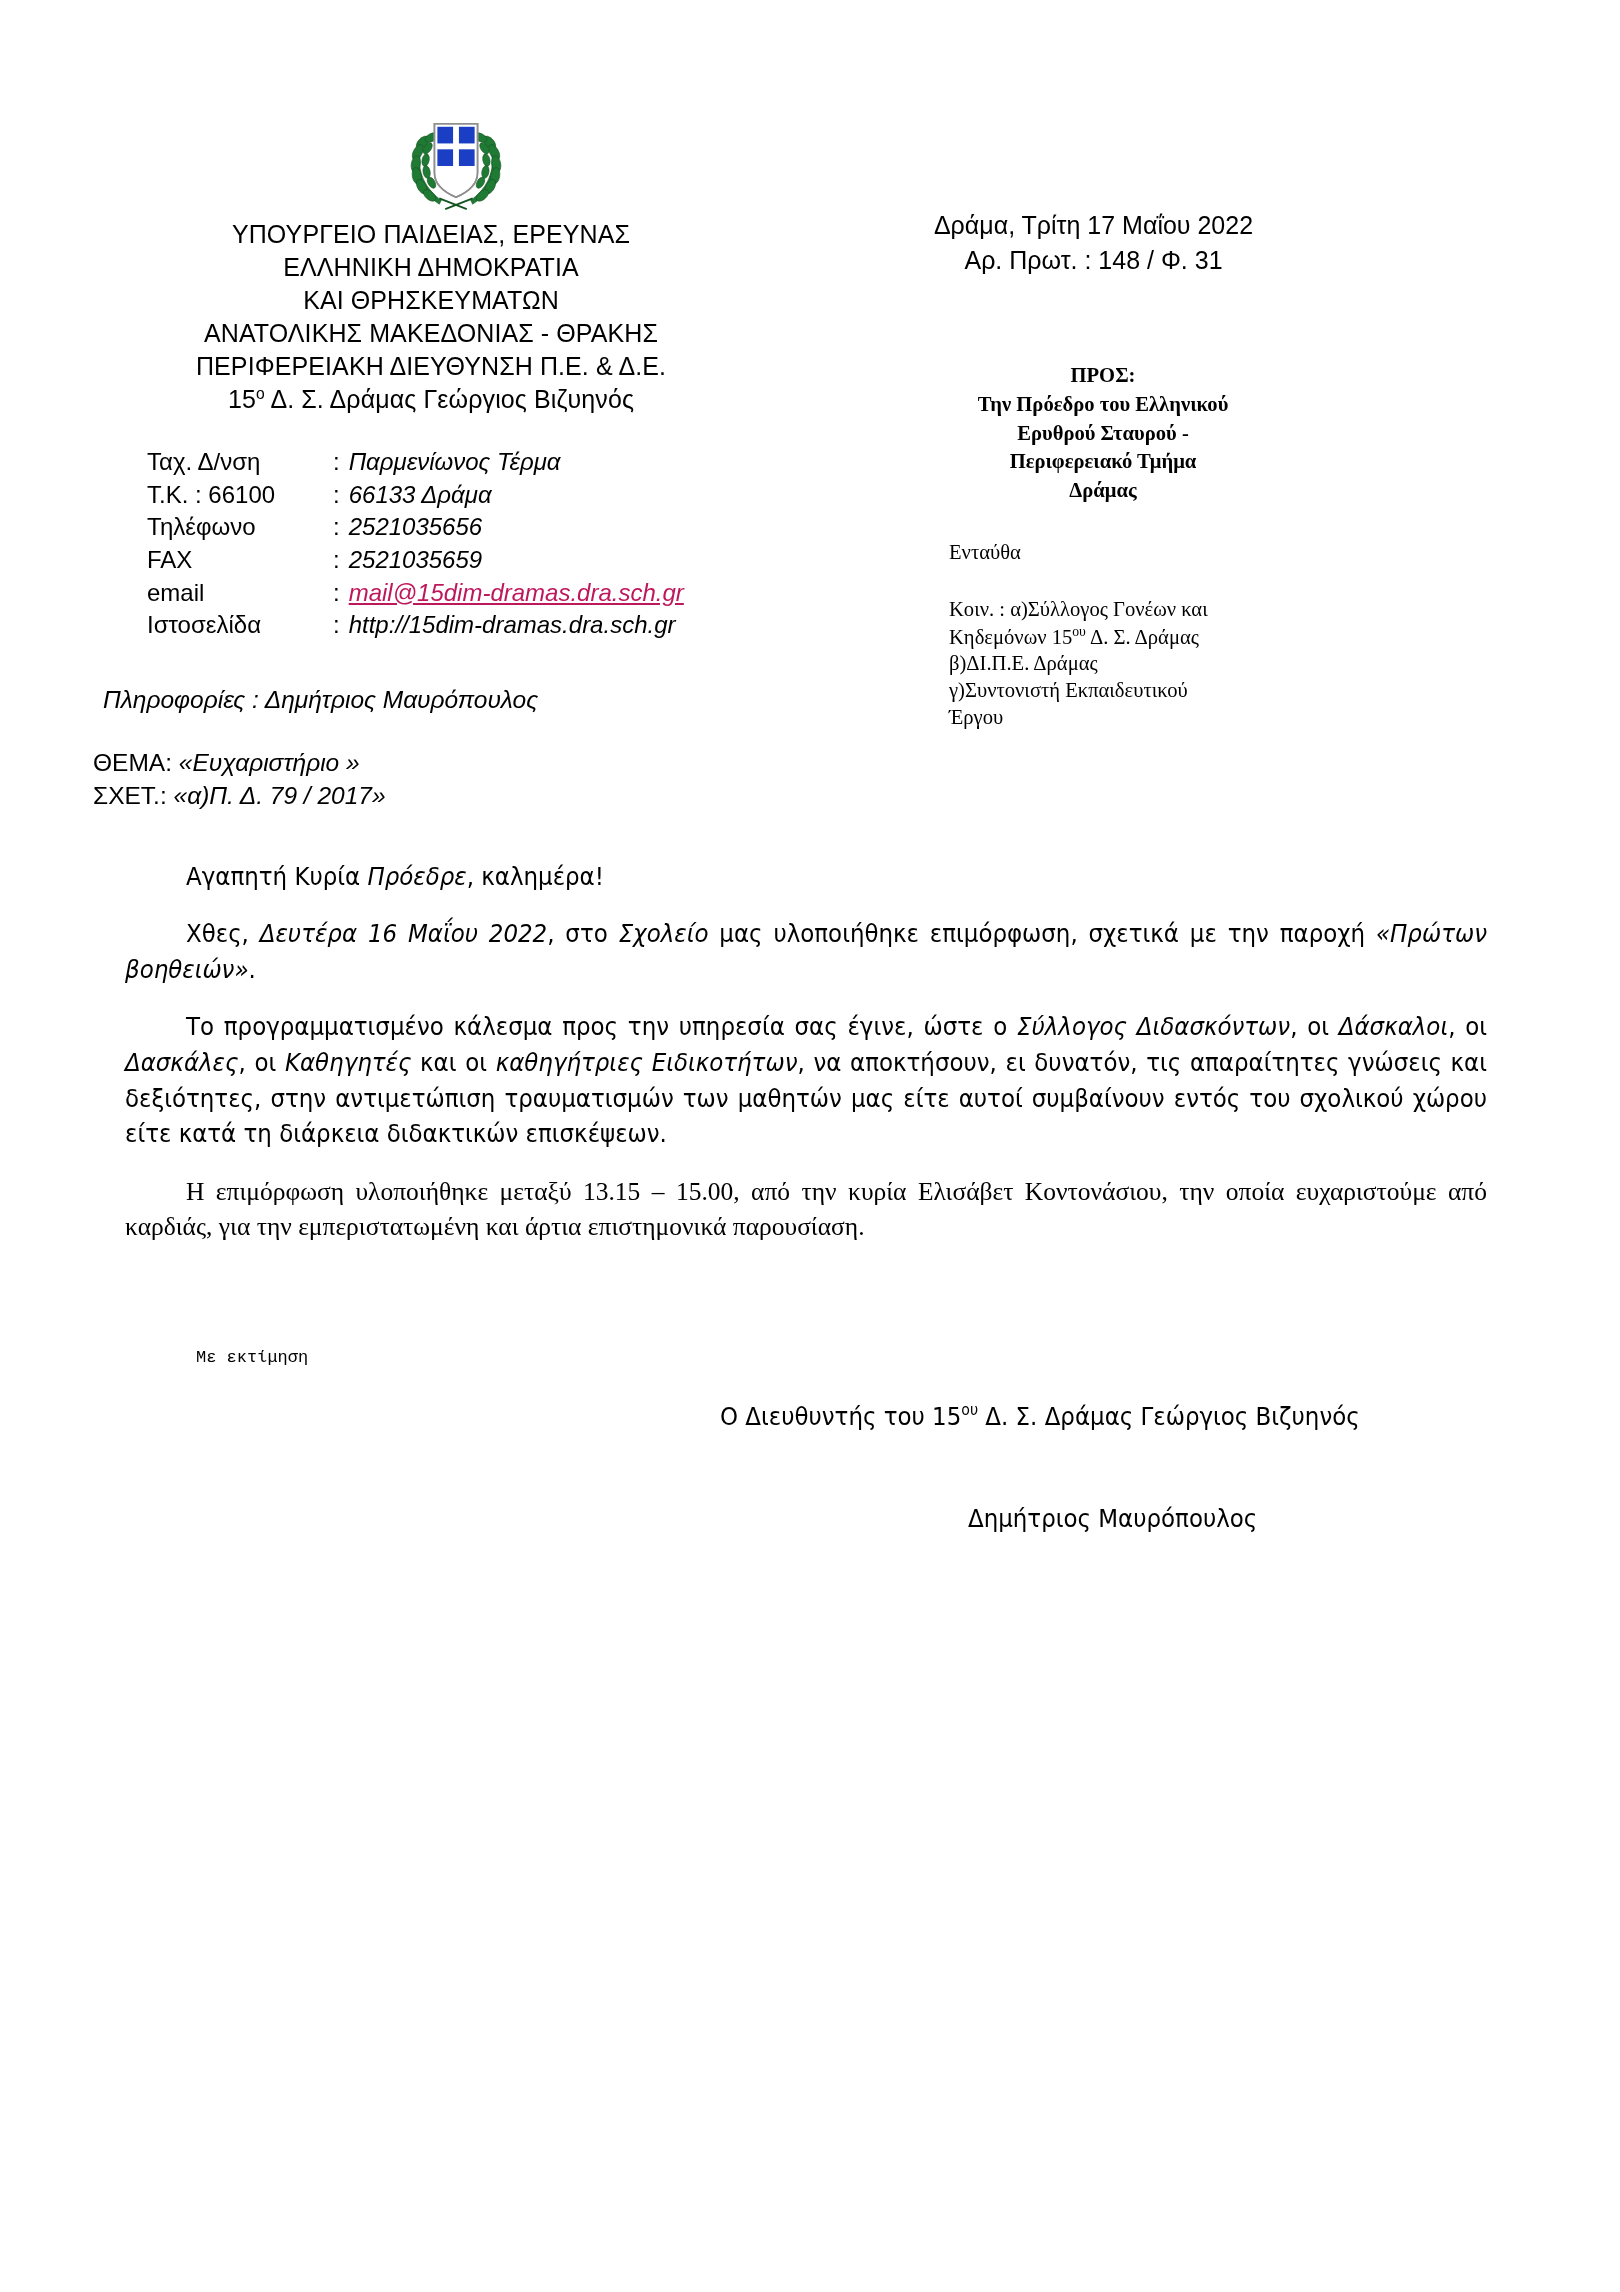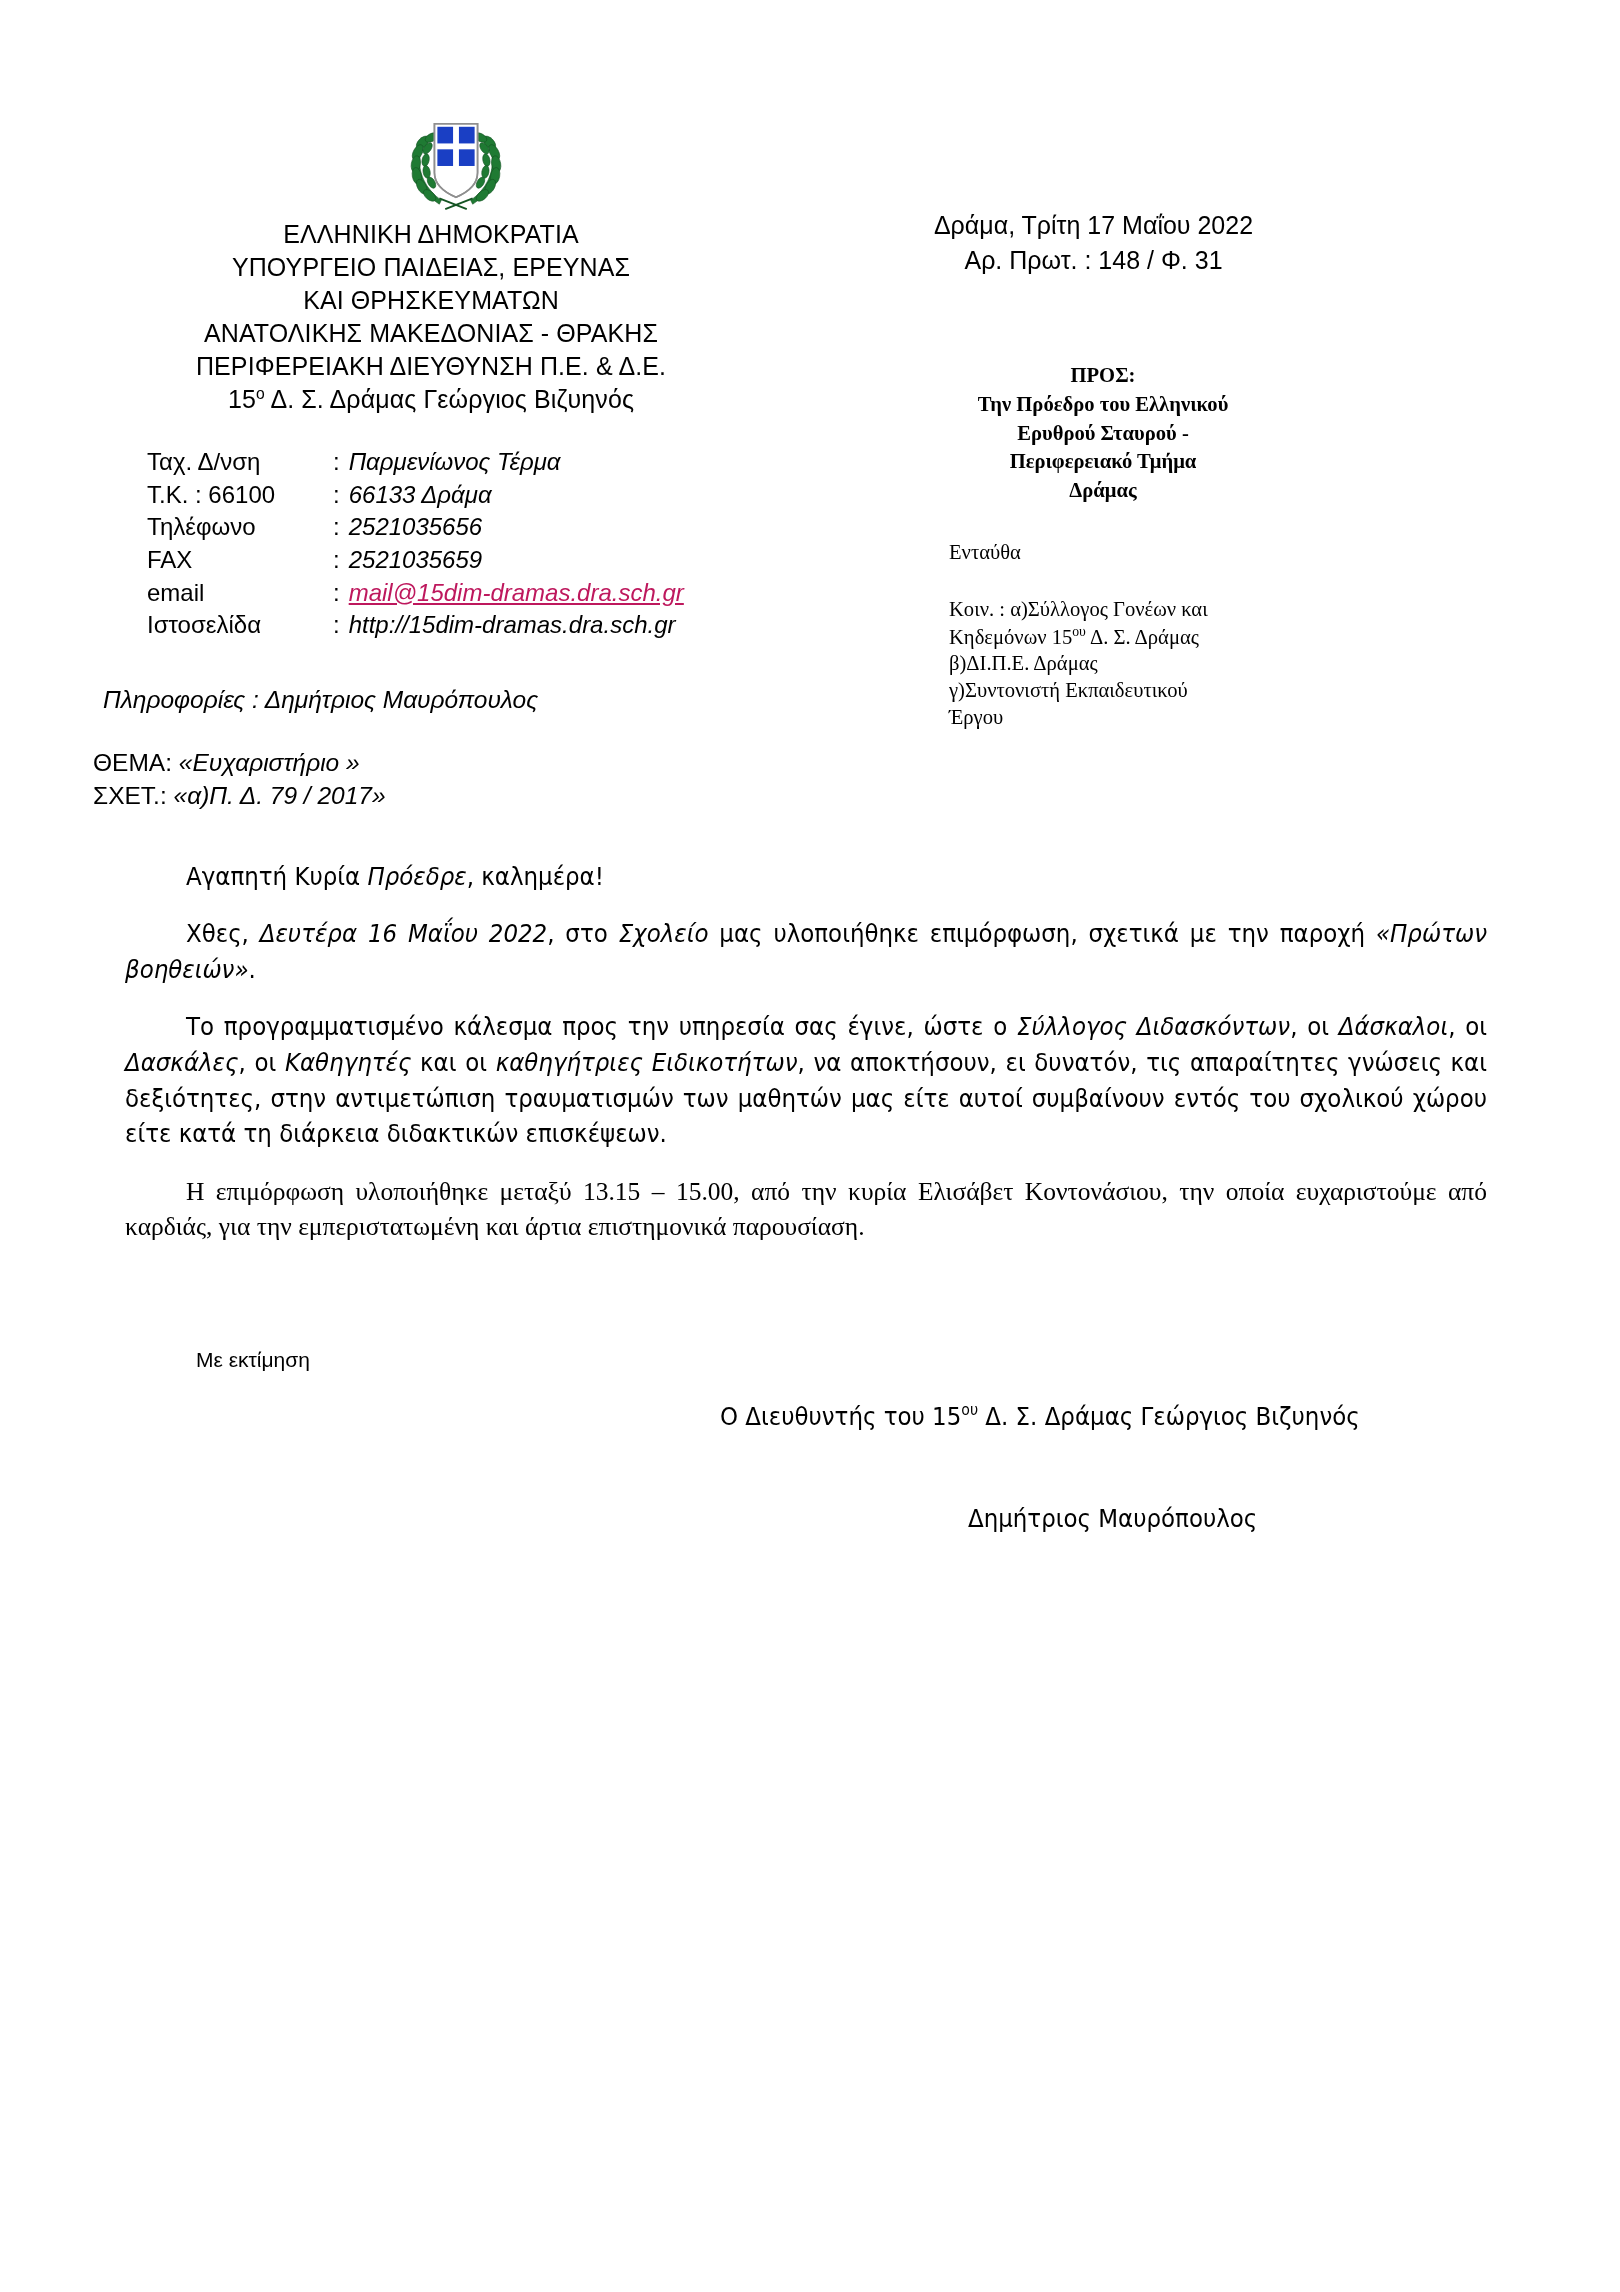--- a/index.html
+++ b/index.html
@@ -139,22 +139,22 @@
     text-align: justify;
     text-indent: 61px;
   }
   .body-text p.last { margin-bottom: 8px; font-family: Liberation Serif, serif; }
   .body-text i { font-style: italic; }
 
   .closing {
     position: absolute;
     left: 196px;
     top: 1348px;
-    font-family: Liberation Sans, sans-serif;
-    font-size: 21px;
+    font-family: Liberation Mono, monospace;
+    font-size: 17px;
     font-stretch: condensed;
   }
   .sign-title {
     position: absolute;
     left: 702px;
     top: 1400px;
     font-family: "DejaVu Sans Condensed", "Liberation Sans Narrow", "Liberation Sans", sans-serif;
     font-size: 25.5px;
     font-stretch: condensed;
     white-space: nowrap;
@@ -219,22 +219,22 @@
       <rect x="36" y="11" width="16" height="17" fill="#1a3fc4"></rect>
       <rect x="58" y="11" width="16" height="17" fill="#1a3fc4"></rect>
       <rect x="36" y="34" width="16" height="17" fill="#1a3fc4"></rect>
       <rect x="58" y="34" width="16" height="17" fill="#1a3fc4"></rect>
 
       <path d="M33,8 L77,8 L77,58 C77,72 62,80 55,83 C48,80 33,72 33,58 Z" fill="none" stroke="#8f8f8f" stroke-width="1.6"></path>
     </svg>
   </div>
 
   <div class="org-header">
+    <div>ΥΠΟΥΡΓΕΙΟ ΠΑΙΔΕΙΑΣ, ΕΡΕΥΝΑΣ</div>
     <div>ΕΛΛΗΝΙΚΗ ΔΗΜΟΚΡΑΤΙΑ</div>
-    <div>ΥΠΟΥΡΓΕΙΟ ΠΑΙΔΕΙΑΣ, ΕΡΕΥΝΑΣ</div>
     <div>ΚΑΙ ΘΡΗΣΚΕΥΜΑΤΩΝ</div>
     <div>ΑΝΑΤΟΛΙΚΗΣ ΜΑΚΕΔΟΝΙΑΣ - ΘΡΑΚΗΣ</div>
     <div>ΠΕΡΙΦΕΡΕΙΑΚΗ ΔΙΕΥΘΥΝΣΗ Π.Ε. &amp; Δ.Ε.</div>
     <div><span>15</span><span class="org-sup">ο</span><span> Δ. Σ. Δράμας Γεώργιος Βιζυηνός</span></div>
   </div>
 
   <div class="contact">
     <div class="contact-row">
       <span class="contact-label">Ταχ. Δ/νση</span>
       <span class="contact-sep">:</span>

